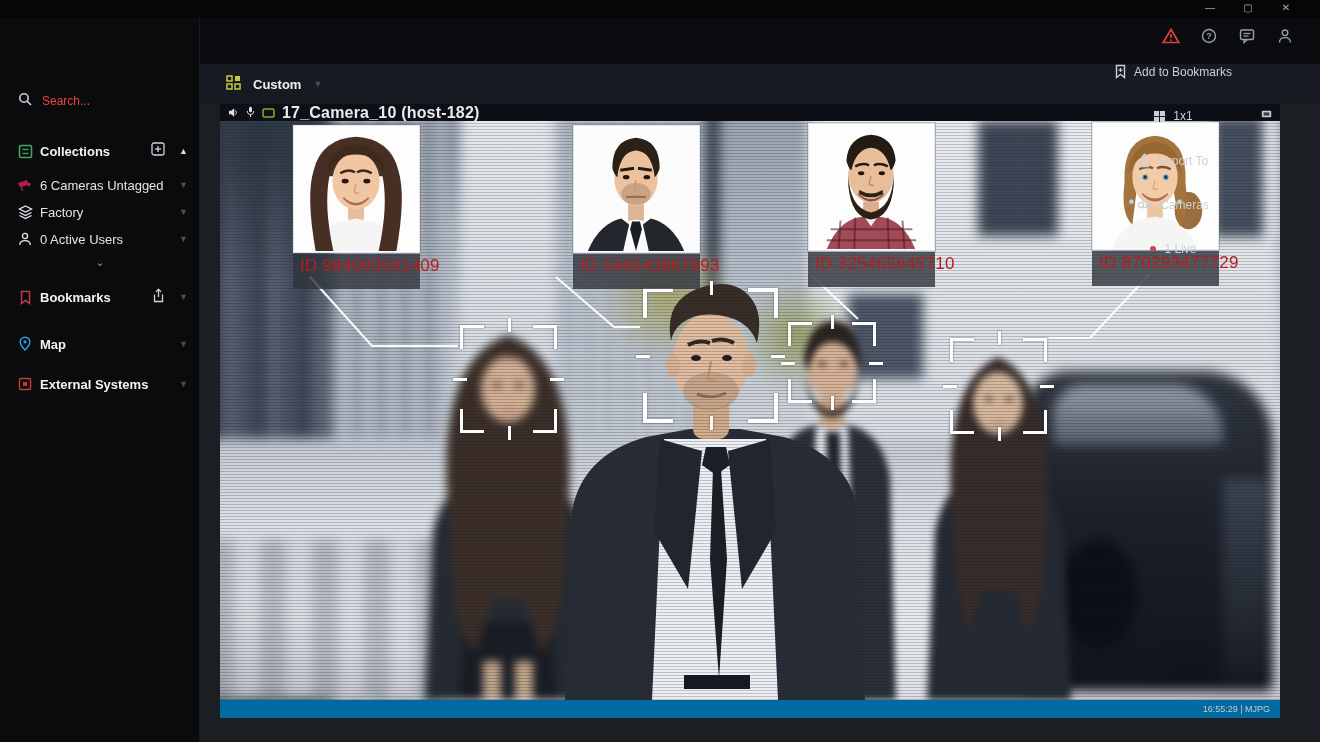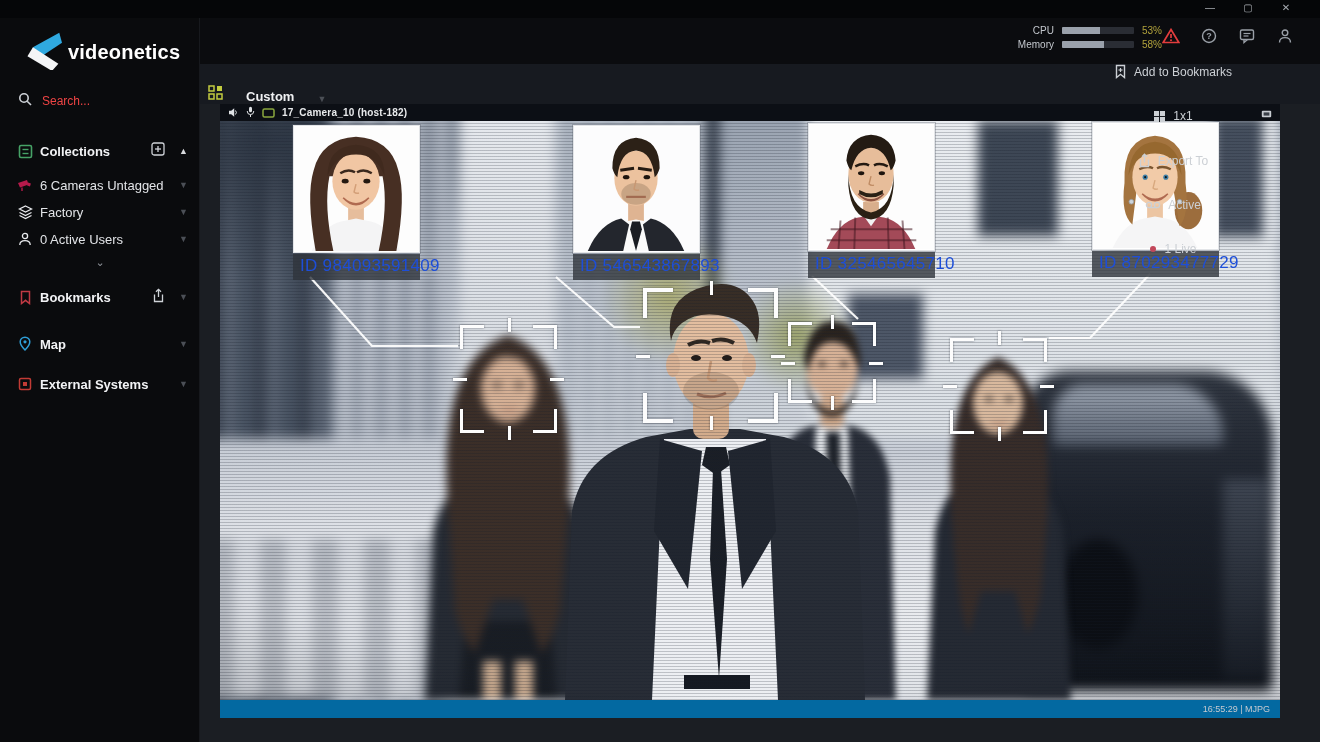--- a/index.html
+++ b/index.html
@@ -34,30 +34,30 @@
   .meter-row { display:flex; align-items:center; gap:8px; height:14px; }
   .meter-label { width:46px; text-align:right; font-size:10px; color:#c3c7cd; }
   .meter { width:72px; height:7px; background:#2a2d34; border-radius:1px; overflow:hidden; }
   .meter-fill { height:100%; background:#9aa1ab; }
   .meter-val { font-size:10px; color:#b1a23c; }
   .hdr-icons { position:absolute; right:26px; top:27px; display:flex; gap:20px; align-items:center; }
   .hdr-icon { width:18px; height:18px; display:flex; align-items:center; justify-content:center; cursor:pointer; }
 
   
   .toolbar { position:absolute; left:200px; top:64px; width:1120px; height:40px; background:#171a20; z-index:20; }
-  .view-switch { position:absolute; left:8px; top:0; height:40px; display:flex; align-items:flex-end; gap:23px; cursor:pointer; }
+  .view-switch { position:absolute; left:26px; top:0; height:40px; display:flex; align-items:center; gap:12px; cursor:pointer; }
   .view-name { font-size:13px; font-weight:bold; color:#f0f1f3; }
   .tool-actions { position:absolute; right:88px; top:0; height:40px; display:flex; align-items:center; gap:30px;flex-direction:column; }
   .tool-btn { display:flex; align-items:center; gap:7px; font-size:12px; color:#ccd0d5; cursor:pointer; white-space:nowrap; }
 
   
   .stage { position:absolute; left:200px; top:104px; width:1120px; height:638px; background:#1b1e23; }
   .player { position:absolute; left:20px; top:0; width:1060px; }
   .camerabar { height:17px; background:#0c0f15; display:flex; align-items:center; gap:7px; padding:0 8px; }
-  .cam-title { font-size:10px; font-weight:bold; color:#e8eaec; letter-spacing:.2px; }
+  .cam-title { font-size:16px; font-weight:bold; color:#e8eaec; letter-spacing:.2px; }
   .cam-spacer { flex:1; }
   .statusbar { height:18px; background:#0369a1; font-size:9px; color:#c6cad0; text-align:right; line-height:18px; padding:0 10px; }
 
   .video { position:relative; width:1060px; height:579px; background:#c3c9d2; overflow:hidden; }
   .bgwrap { position:absolute; inset:-12px; filter:blur(6px); }
   .bg { position:absolute; }
   .people-svg { position:absolute; }
 
   .scanlines { position:absolute; inset:0; z-index:6; pointer-events:none;
     background:repeating-linear-gradient(0deg, rgba(14,20,32,.22) 0 1px, rgba(255,255,255,0) 1px 3px); }
@@ -75,43 +75,34 @@
   .bracket.big .corner { width:30px; height:30px; border-width:4px; }
   .tick { position:absolute; background:#fdfdfd; }
   .t-top { left:50%; top:-7px; width:3px; height:14px; margin-left:-1px; }
   .t-bot { left:50%; bottom:-7px; width:3px; height:14px; margin-left:-1px; }
   .t-left { top:50%; left:-7px; width:14px; height:3px; margin-top:-1px; }
   .t-right { top:50%; right:-7px; width:14px; height:3px; margin-top:-1px; }
 
   .thumb { position:absolute; z-index:10; width:127px; cursor:pointer; }
   .thumb-img { width:127px; height:128px; background:#fff; border:1px solid #e3e5e8; box-shadow:0 0 0 1px rgba(90,95,105,.35); }
   .thumb-img svg { display:block; }
-  .thumb-id { margin-top:1px; height:26px; line-height:23px; background:rgba(47,52,60,.8); color:#1d4ed8; font-size:17px; padding:0 7px; letter-spacing:.3px; white-space:nowrap; }
+  .thumb-id { margin-top:1px; height:35px; line-height:23px; background:rgba(47,52,60,.8); color:#b91c1c; font-size:17px; padding:0 7px; letter-spacing:.3px; white-space:nowrap; }
 </style>
 </head>
 <body>
 
 <div class="titlebar">
   <div class="win-controls">
     <div class="win-btn">—</div>
     <div class="win-btn">▢</div>
     <div class="win-btn">✕</div>
   </div>
 </div>
 
 <div class="sidebar">
-  <div class="logo">
-    <span>
-      <svg width="40" height="40" viewBox="0 0 44 44">
-        <polygon points="41,3 12,19 20,30 44,14" fill="#2fa9e0"></polygon>
-        <polygon points="12,19 40,37 33,45 6,29" fill="#f4f5f6"></polygon>
-      </svg>
-    </span>
-    <span class="logo-text">videonetics</span>
-  </div>
 
   <div class="search-row">
     <span>
       <svg width="14" height="14" viewBox="0 0 14 14">
           <circle cx="6" cy="6" r="4.2" fill="none" stroke="#cfd3d8" stroke-width="1.6"></circle>
           <line x1="9.2" y1="9.2" x2="13" y2="13" stroke="#cfd3d8" stroke-width="1.6"></line>
         </svg>
     </span>
     <span class="search-text">Search...</span>
   </div>
@@ -221,36 +212,20 @@
     </span>
     <span class="nav-label bold">External Systems</span>
     <span class="nav-trail">
         <span class="dim-chev">▼</span>
       </span>
   </div>
 </div>
 
 <div class="header">
 
-  <div class="sys">
-    <div class="meter-row">
-      <span class="meter-label">CPU</span>
-      <span class="meter">
-          <span class="meter-fill" style="display: block; width: 53%;"></span>
-        </span>
-      <span class="meter-val">53%</span>
-    </div>
-    <div class="meter-row">
-      <span class="meter-label">Memory</span>
-      <span class="meter">
-          <span class="meter-fill" style="display: block; width: 58%;"></span>
-        </span>
-      <span class="meter-val">58%</span>
-    </div>
-  </div>
 
   <div class="hdr-icons">
     <span class="hdr-icon">
       <svg width="18" height="16" viewBox="0 0 18 16">
           <path d="M9,1.5 L16.8,14.5 L1.2,14.5 Z" fill="none" stroke="#e23d3d" stroke-width="1.7"></path>
           <line x1="9" y1="6" x2="9" y2="10" stroke="#e23d3d" stroke-width="1.7"></line>
           <circle cx="9" cy="12.3" r="1" fill="#e23d3d"></circle>
         </svg>
     </span>
     <span class="hdr-icon">
@@ -314,21 +289,21 @@
           <polyline points="4,3.8 6.5,1.3 9,3.8" fill="none" stroke="#ccd0d5" stroke-width="1.4"></polyline>
         </svg>
       <span>Export To</span>
     </span>
     <span class="tool-btn">
       <svg width="16" height="10" viewBox="0 0 16 10">
           <circle cx="4" cy="5" r="2.6" fill="none" stroke="#ccd0d5" stroke-width="1.3"></circle>
           <circle cx="12" cy="5" r="2.6" fill="none" stroke="#ccd0d5" stroke-width="1.3"></circle>
           <line x1="4" y1="7.6" x2="12" y2="7.6" stroke="#ccd0d5" stroke-width="1.3"></line>
         </svg>
-      <span>Active</span>
+      <span>Cameras</span>
     </span>
     <span class="tool-btn">
       <svg width="8" height="8" viewBox="0 0 8 8">
           <circle cx="4" cy="4" r="3" fill="#c2475a"></circle>
         </svg>
       <span>1 Live</span>
     </span>
   </div>
 </div>
 

